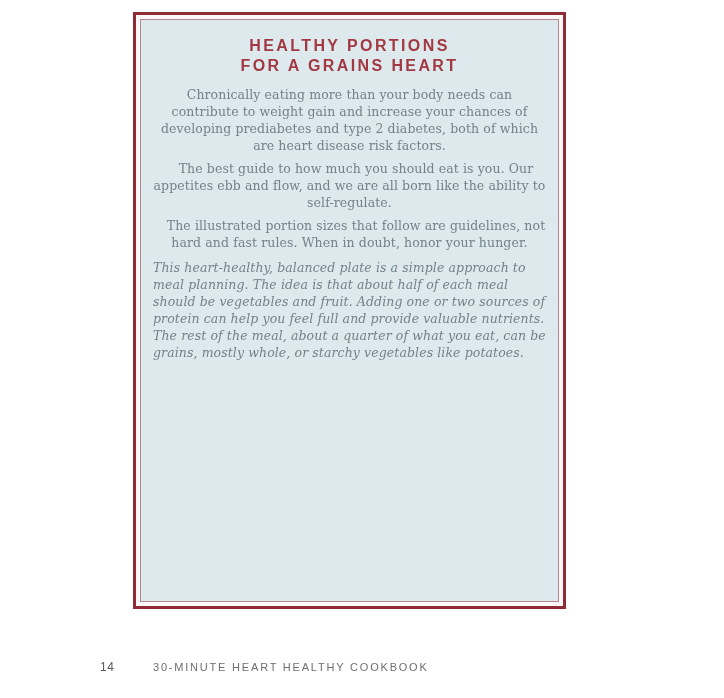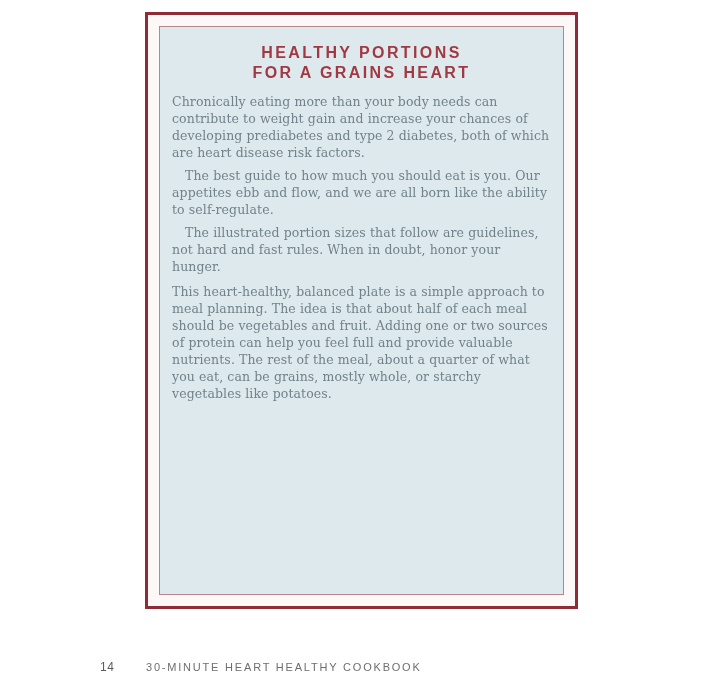--- a/index.html
+++ b/index.html
@@ -15,28 +15,28 @@
     position: absolute;
     inset: 0;
     width: 724px;
     height: 698px;
     background: #ffffff;
     overflow: hidden;
   }
   
   .frame {
     position: absolute;
-    left: 145px;
+    left: 133px;
     top: 12px;
     width: 433px;
     height: 597px;
     border: 3px solid #8e2b34;
     background: #fdf8f8;
     box-sizing: border-box;
-    padding: 11px;
+    padding: 4px;
   }
   .frame-inner {
     width: 100%;
     height: 100%;
     box-sizing: border-box;
     border: 1px solid #b5878d;
     background: #dee9ed;
     padding: 8px 12px 6px 12px;
     overflow: hidden;
   }
@@ -50,36 +50,38 @@
     line-height: 20px;
     margin: 8px 0 10px 0;
   }
   .body-copy p {
     color: #72828a;
     font-size: 12.5px;
     line-height: 17px;
     letter-spacing: 0.1px;
     margin: 0 0 6px 0;
     text-indent: 13px;
+    text-align: center;
   }
   .body-copy p.no-indent { text-indent: 0; }
   .pie-wrap {
     width: 168px;
     margin: 4px auto 0 auto;
   }
   .pie-wrap svg { display: block; }
   .pie-label {
     font-family: "Liberation Sans", sans-serif;
     font-weight: 700;
     font-size: 11px;
     letter-spacing: 0.7px;
     fill: #ffffff;
   }
   .caption {
     color: #72828a;
+    font-style: italic;
     font-size: 12.5px;
     line-height: 17px;
     letter-spacing: 0.1px;
     margin: 8px 0 0 0;
   }
   
   .footer {
     position: absolute;
     left: 0;
     top: 660px;
@@ -90,21 +92,21 @@
   .page-number {
     position: absolute;
     left: 100px;
     top: 0;
     font-size: 12px;
     color: #5c5c5c;
     letter-spacing: 0.5px;
   }
   .book-title {
     position: absolute;
-    left: 146px;
+    left: 153px;
     top: 1px;
     font-size: 11px;
     color: #6e6e6e;
     letter-spacing: 1.8px;
   }
 </style>
 </head>
 <body>
 
 <div class="canvas">

